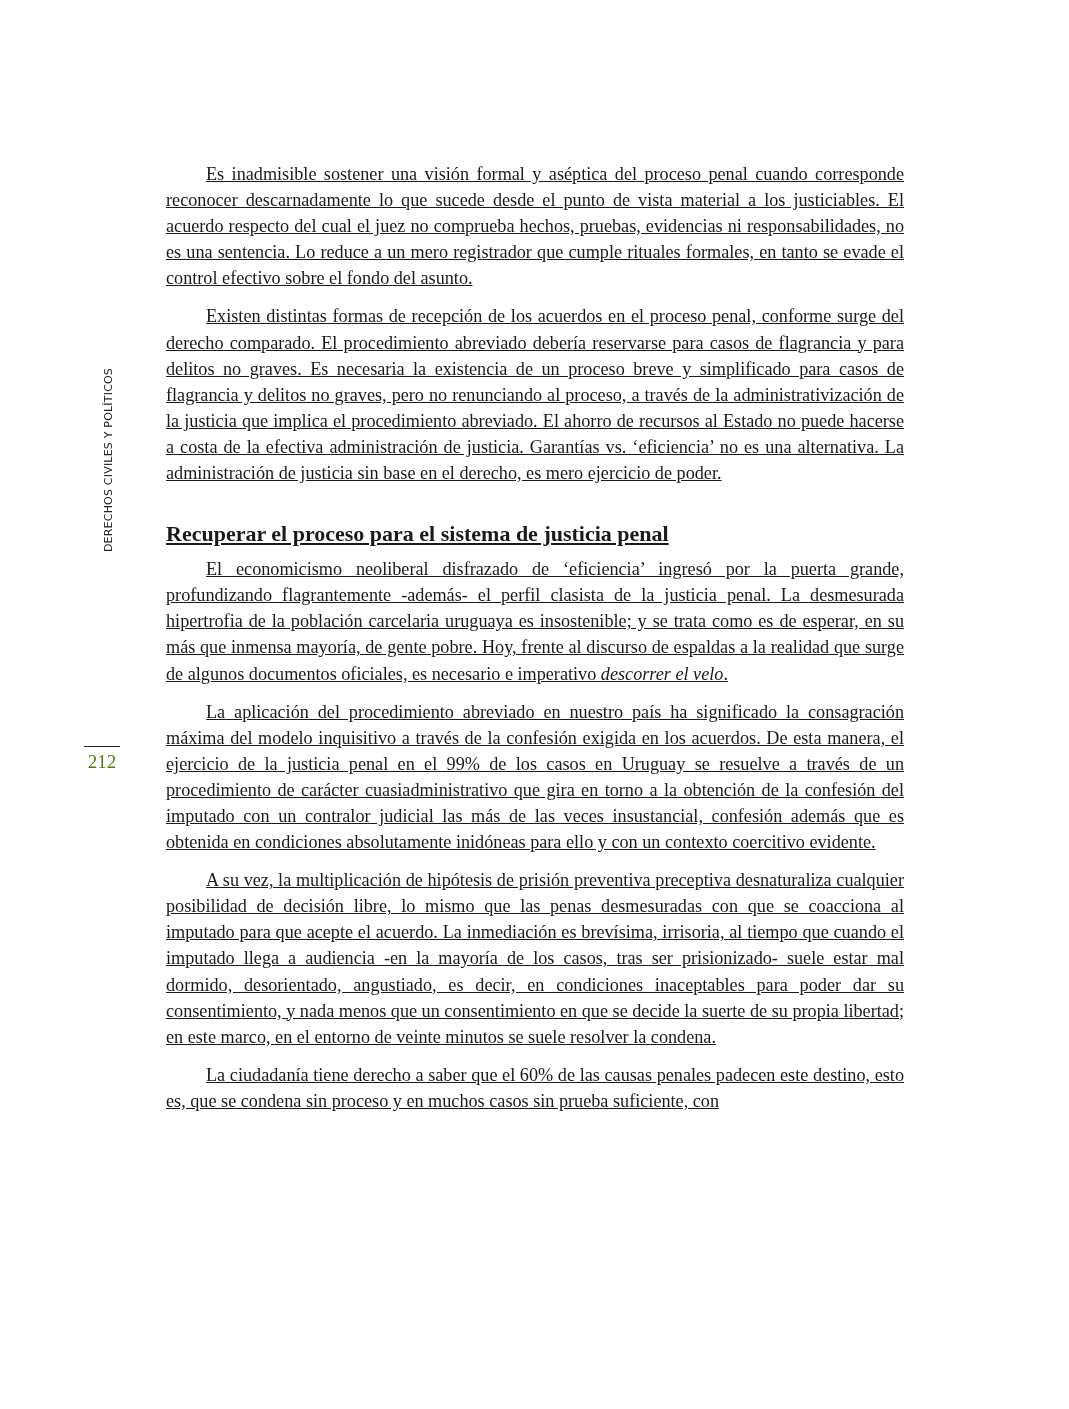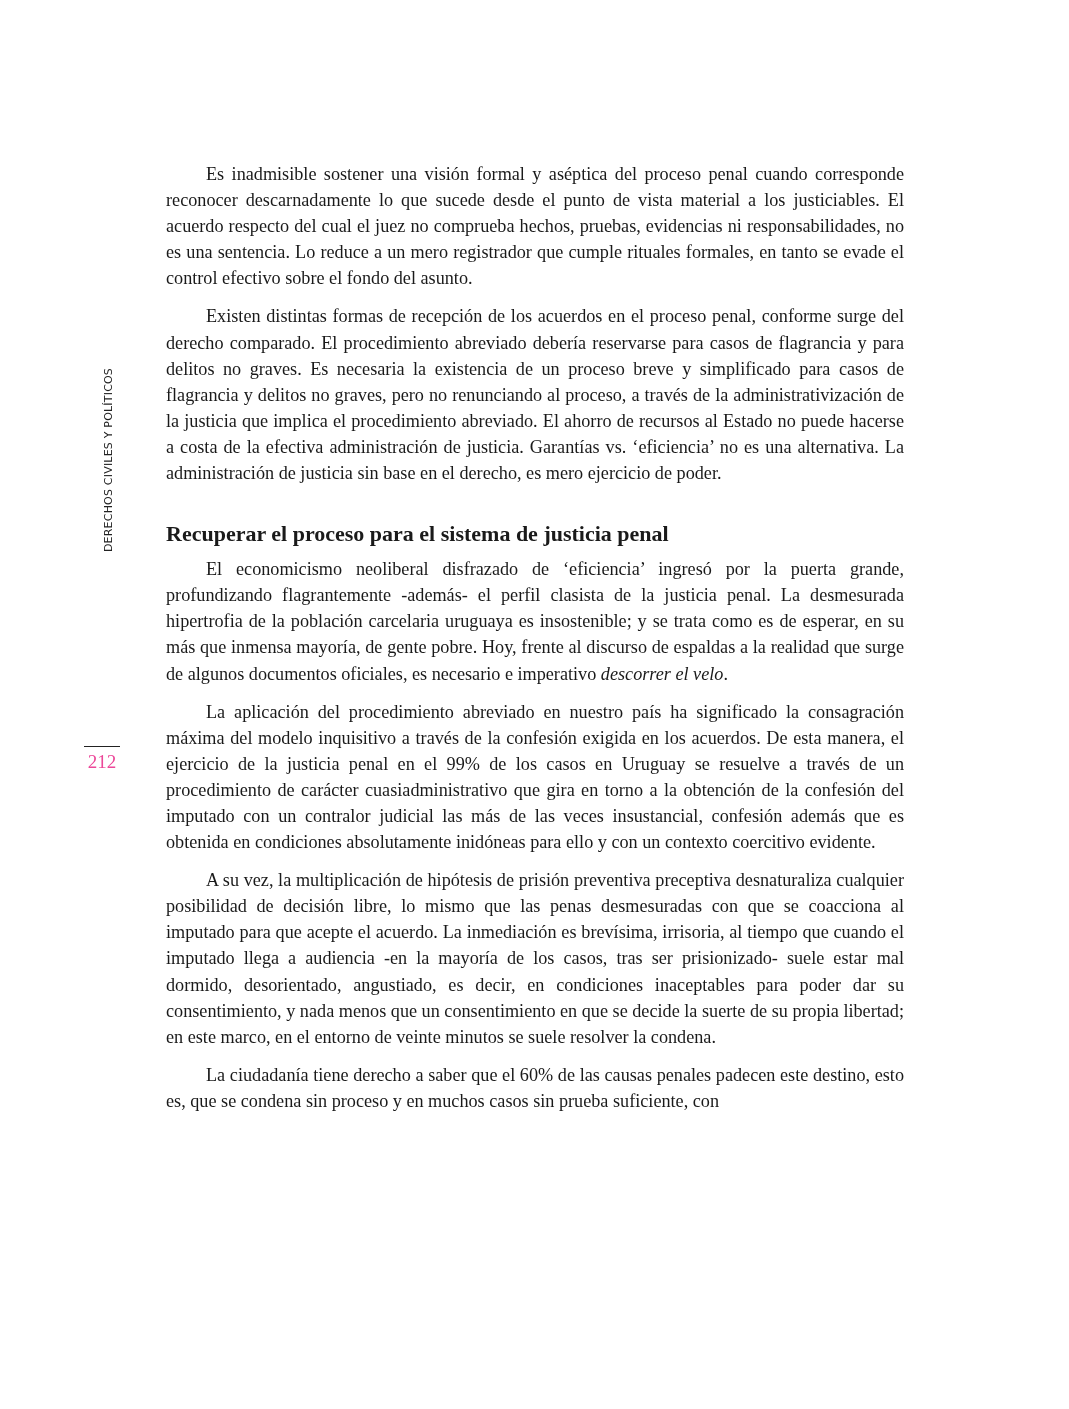--- a/index.html
+++ b/index.html
@@ -17,31 +17,32 @@
     }
     .folio {
       position: absolute;
       left: 84px; top: 746px;
       width: 36px;
       border-top: 1.5px solid #222;
       padding-top: 4px;
       text-align: center;
       font-family: "Liberation Serif", serif;
       font-size: 19px;
-      color: #ec4899;
+      color: #4d7c0f;
     }
     .body-text {
       position: absolute;
       left: 166px; top: 161px;
       width: 738px;
       font-family: "Liberation Serif", serif;
       font-size: 18.2px;
       line-height: 26.1px;
       text-align: justify;
       hyphens: manual;
+      text-decoration: underline;
     }
     .body-text p { margin: 0 0 12px 0; text-indent: 40px; }
     .body-text h2 {
       margin: 35px 0 9px 0;
       font-family: "Liberation Serif", serif;
       font-size: 22px;
       font-weight: bold;
       line-height: 26px;
     }
     .body-text h2 + p { margin-top: 8px; }

